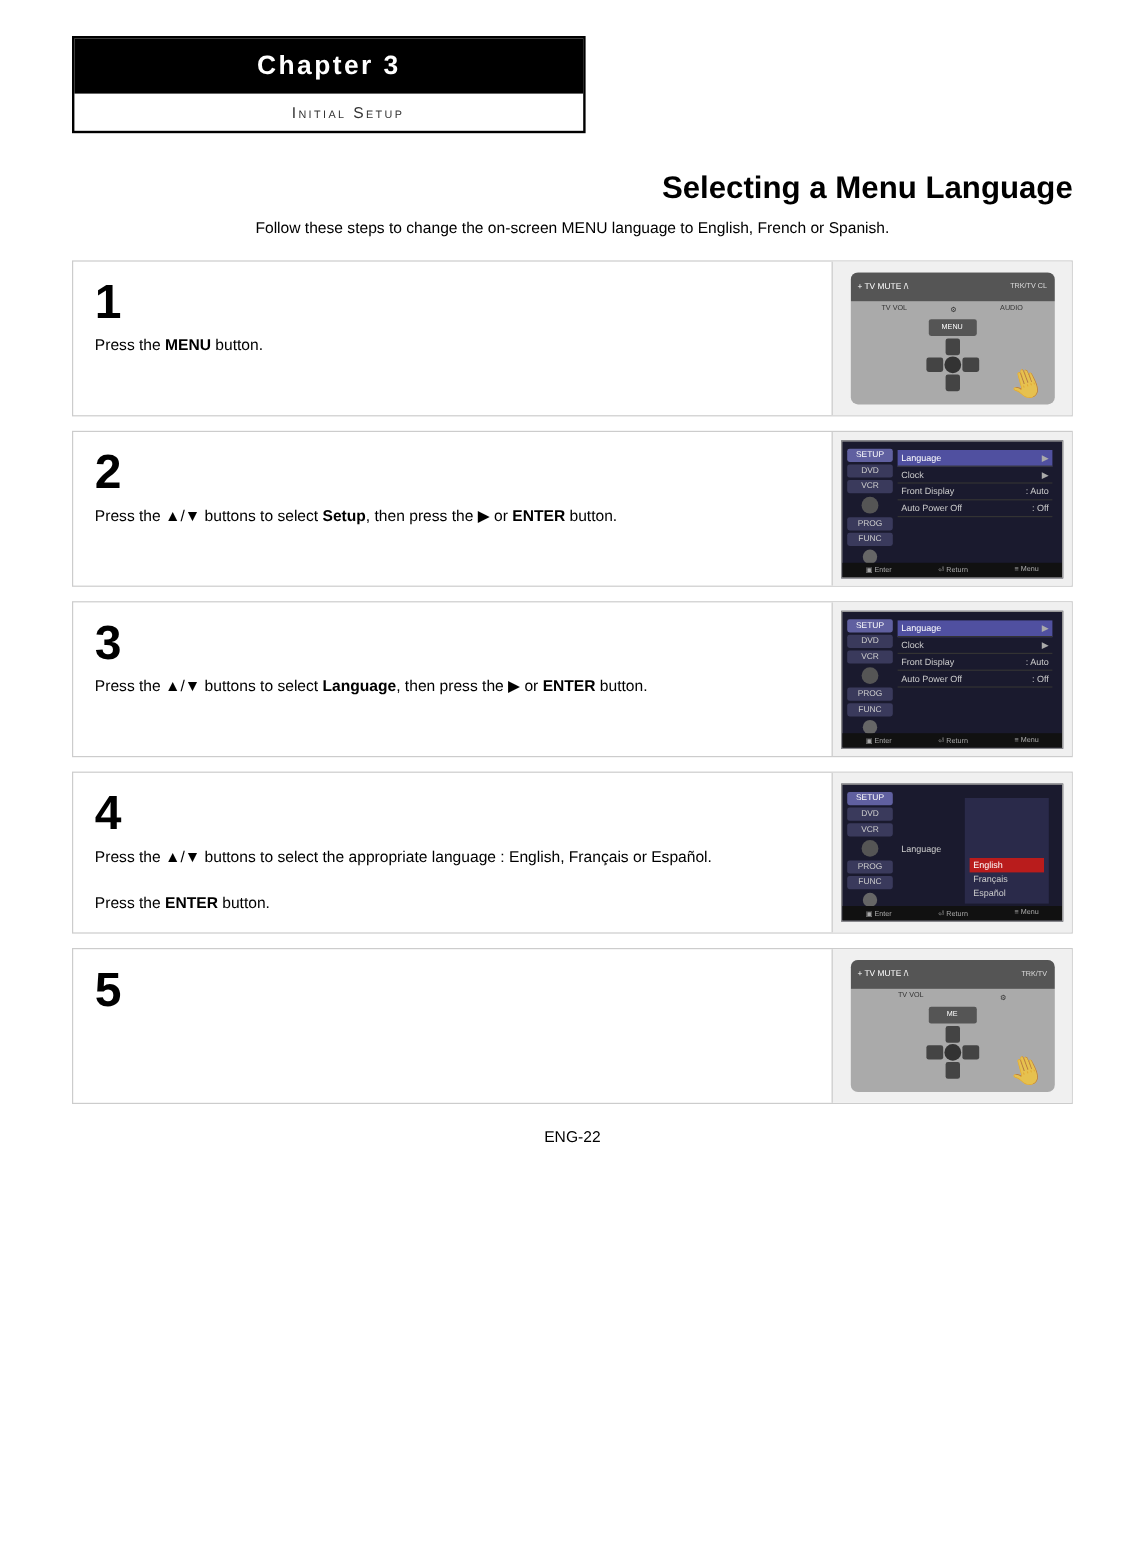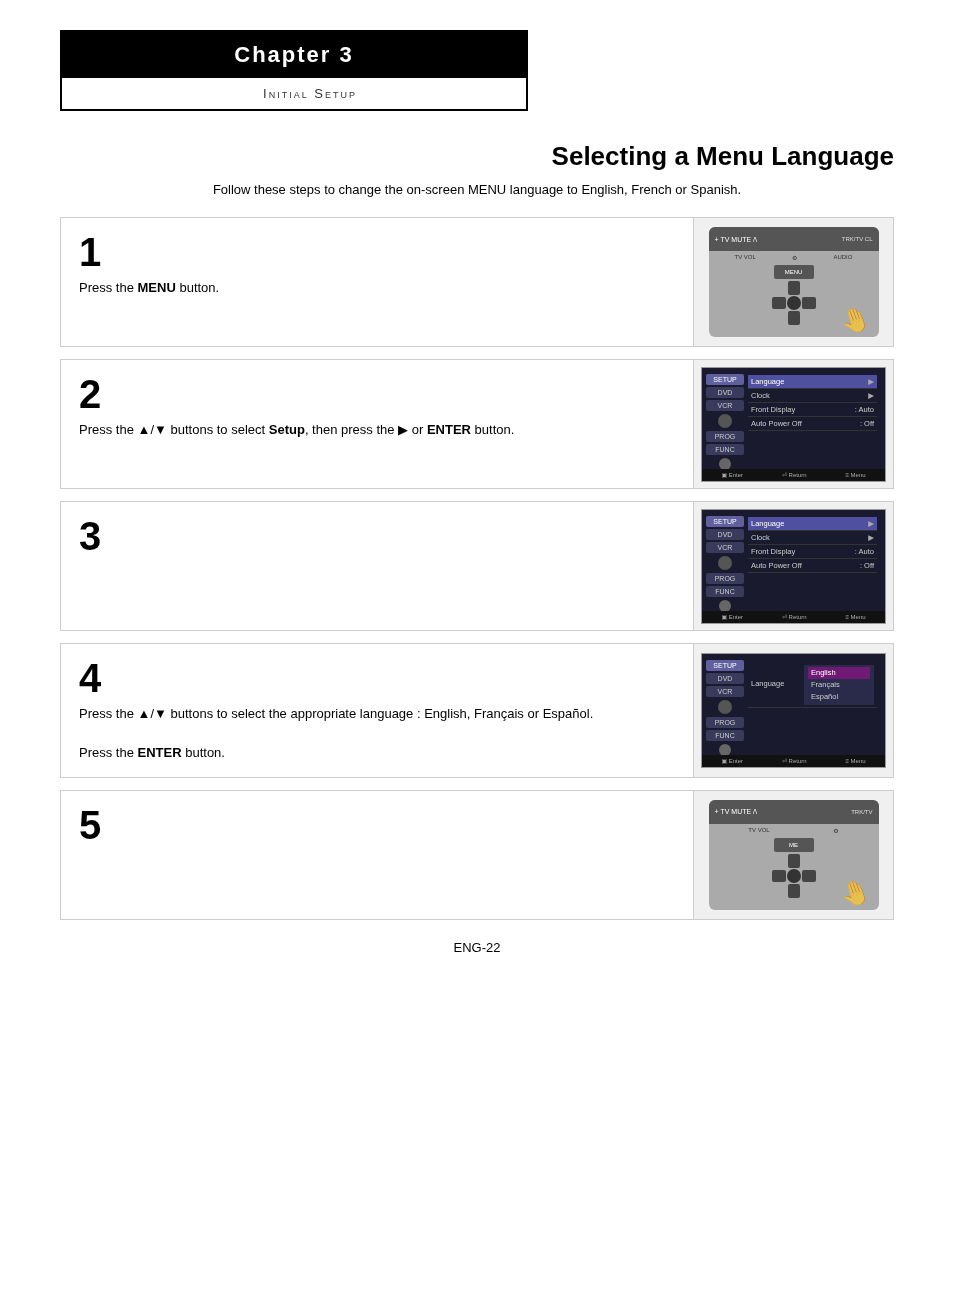--- a/index.html
+++ b/index.html
@@ -10,21 +10,21 @@
       color: #000;
       width: 954px;
       min-height: 1304px;
       padding: 30px 60px;
     }
 
     
     .chapter-box {
       border: 2px solid #000;
       margin-bottom: 30px;
-      width: 468px;
+      width: 428px;
     }
     .chapter-title-bar {
       background: #000;
       color: #fff;
       text-align: center;
       padding: 10px 0;
       font-size: 22px;
       font-weight: bold;
       letter-spacing: 2px;
     }
@@ -161,22 +161,23 @@
       background: #2a2a4a;
       margin-top: 2px;
       padding: 2px 4px;
     }
     .lang-option {
       font-size: 7.5px;
       padding: 1.5px 3px;
       color: #ccc;
     }
     .lang-option.selected {
-      background: #701a75;
+      background: #b91c1c;
       color: #fff;
+      margin-top: 48px;
     }
 
     
     .page-number {
       text-align: center;
       margin-top: 20px;
       font-size: 13px;
     }
   </style>
 </head>
@@ -269,20 +270,23 @@
         <span>⏎ Return</span>
         <span>≡ Menu</span>
       </div>
     </div>
   </div>
 </div>
 
 <div class="step-box">
   <div class="step-left">
     <div class="step-number">3</div>
+    <div class="step-text">
+      Press the ▲/▼ buttons to select <b>Language</b>, then press the ▶ or <b>ENTER</b> button.
+    </div>
   </div>
   <div class="step-right">
     <div class="menu-screen">
       <div class="menu-screen-inner">
         <div class="menu-sidebar">
           <div class="menu-sidebar-item active">SETUP</div>
           <div class="menu-sidebar-item">DVD</div>
           <div class="menu-sidebar-item">VCR</div>
           <div style="width:14px;height:14px;background:#555;border-radius:50%;margin:1px auto;"></div>
           <div class="menu-sidebar-item">PROG</div>

